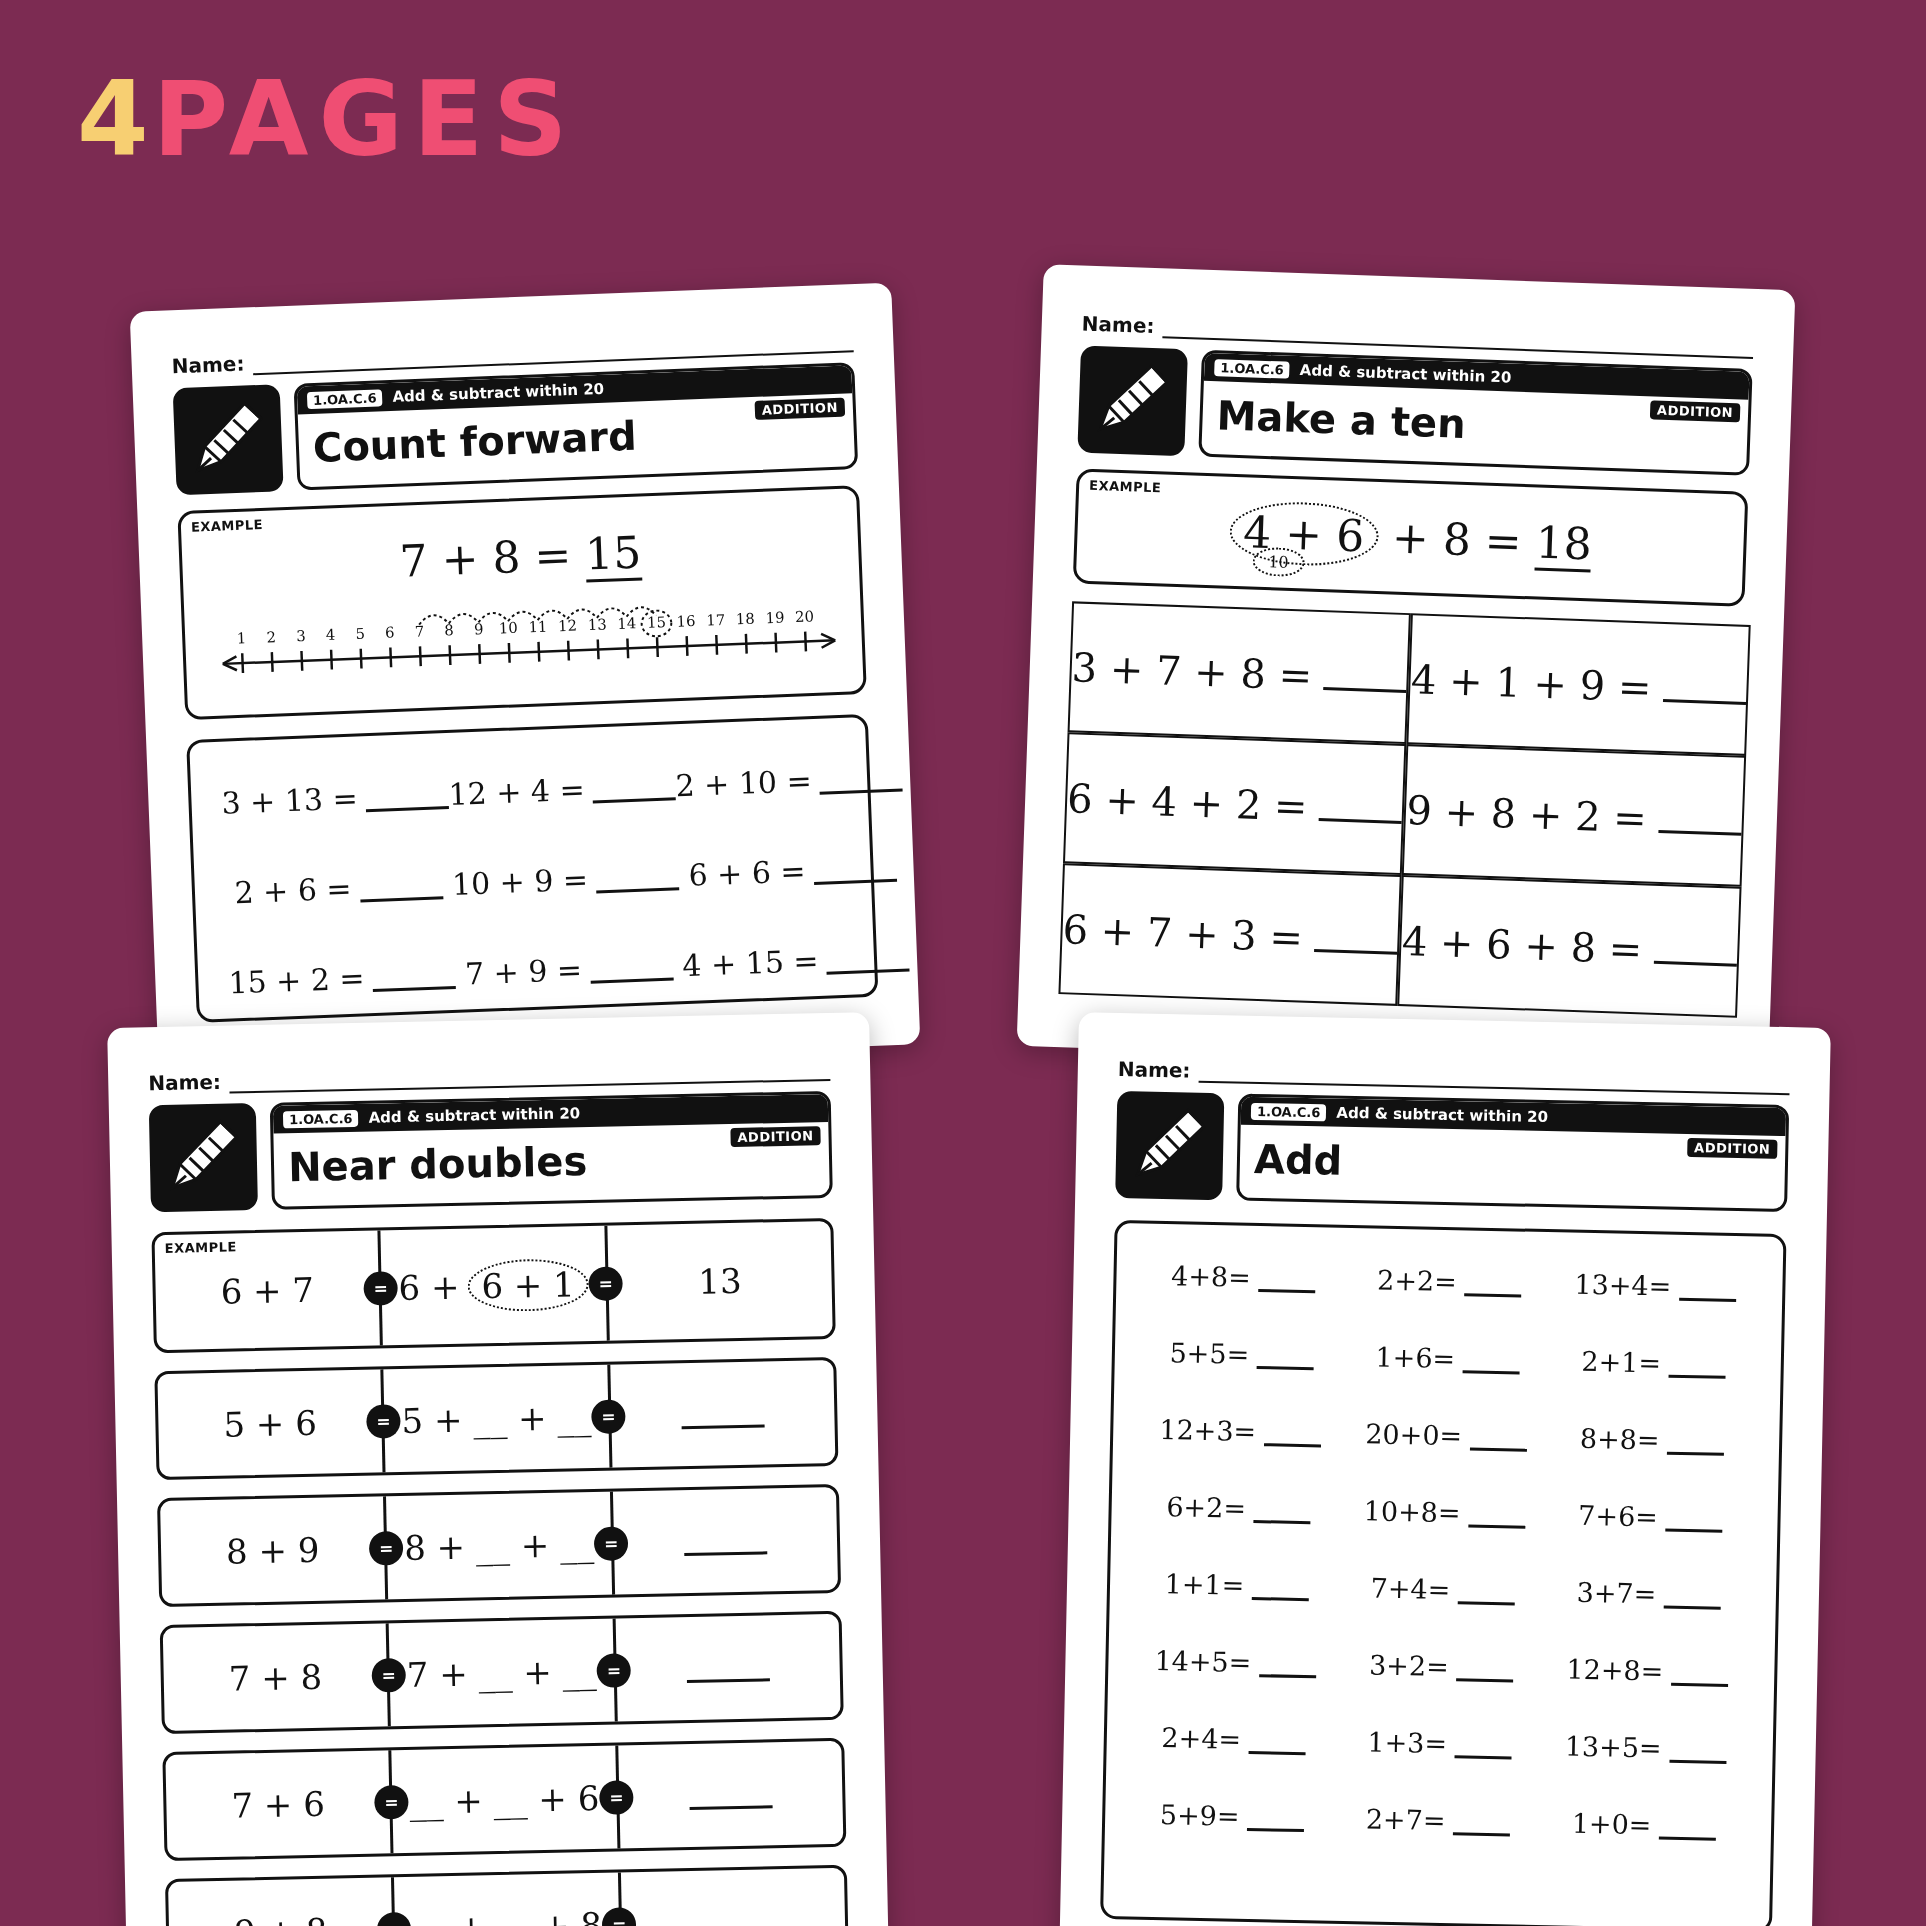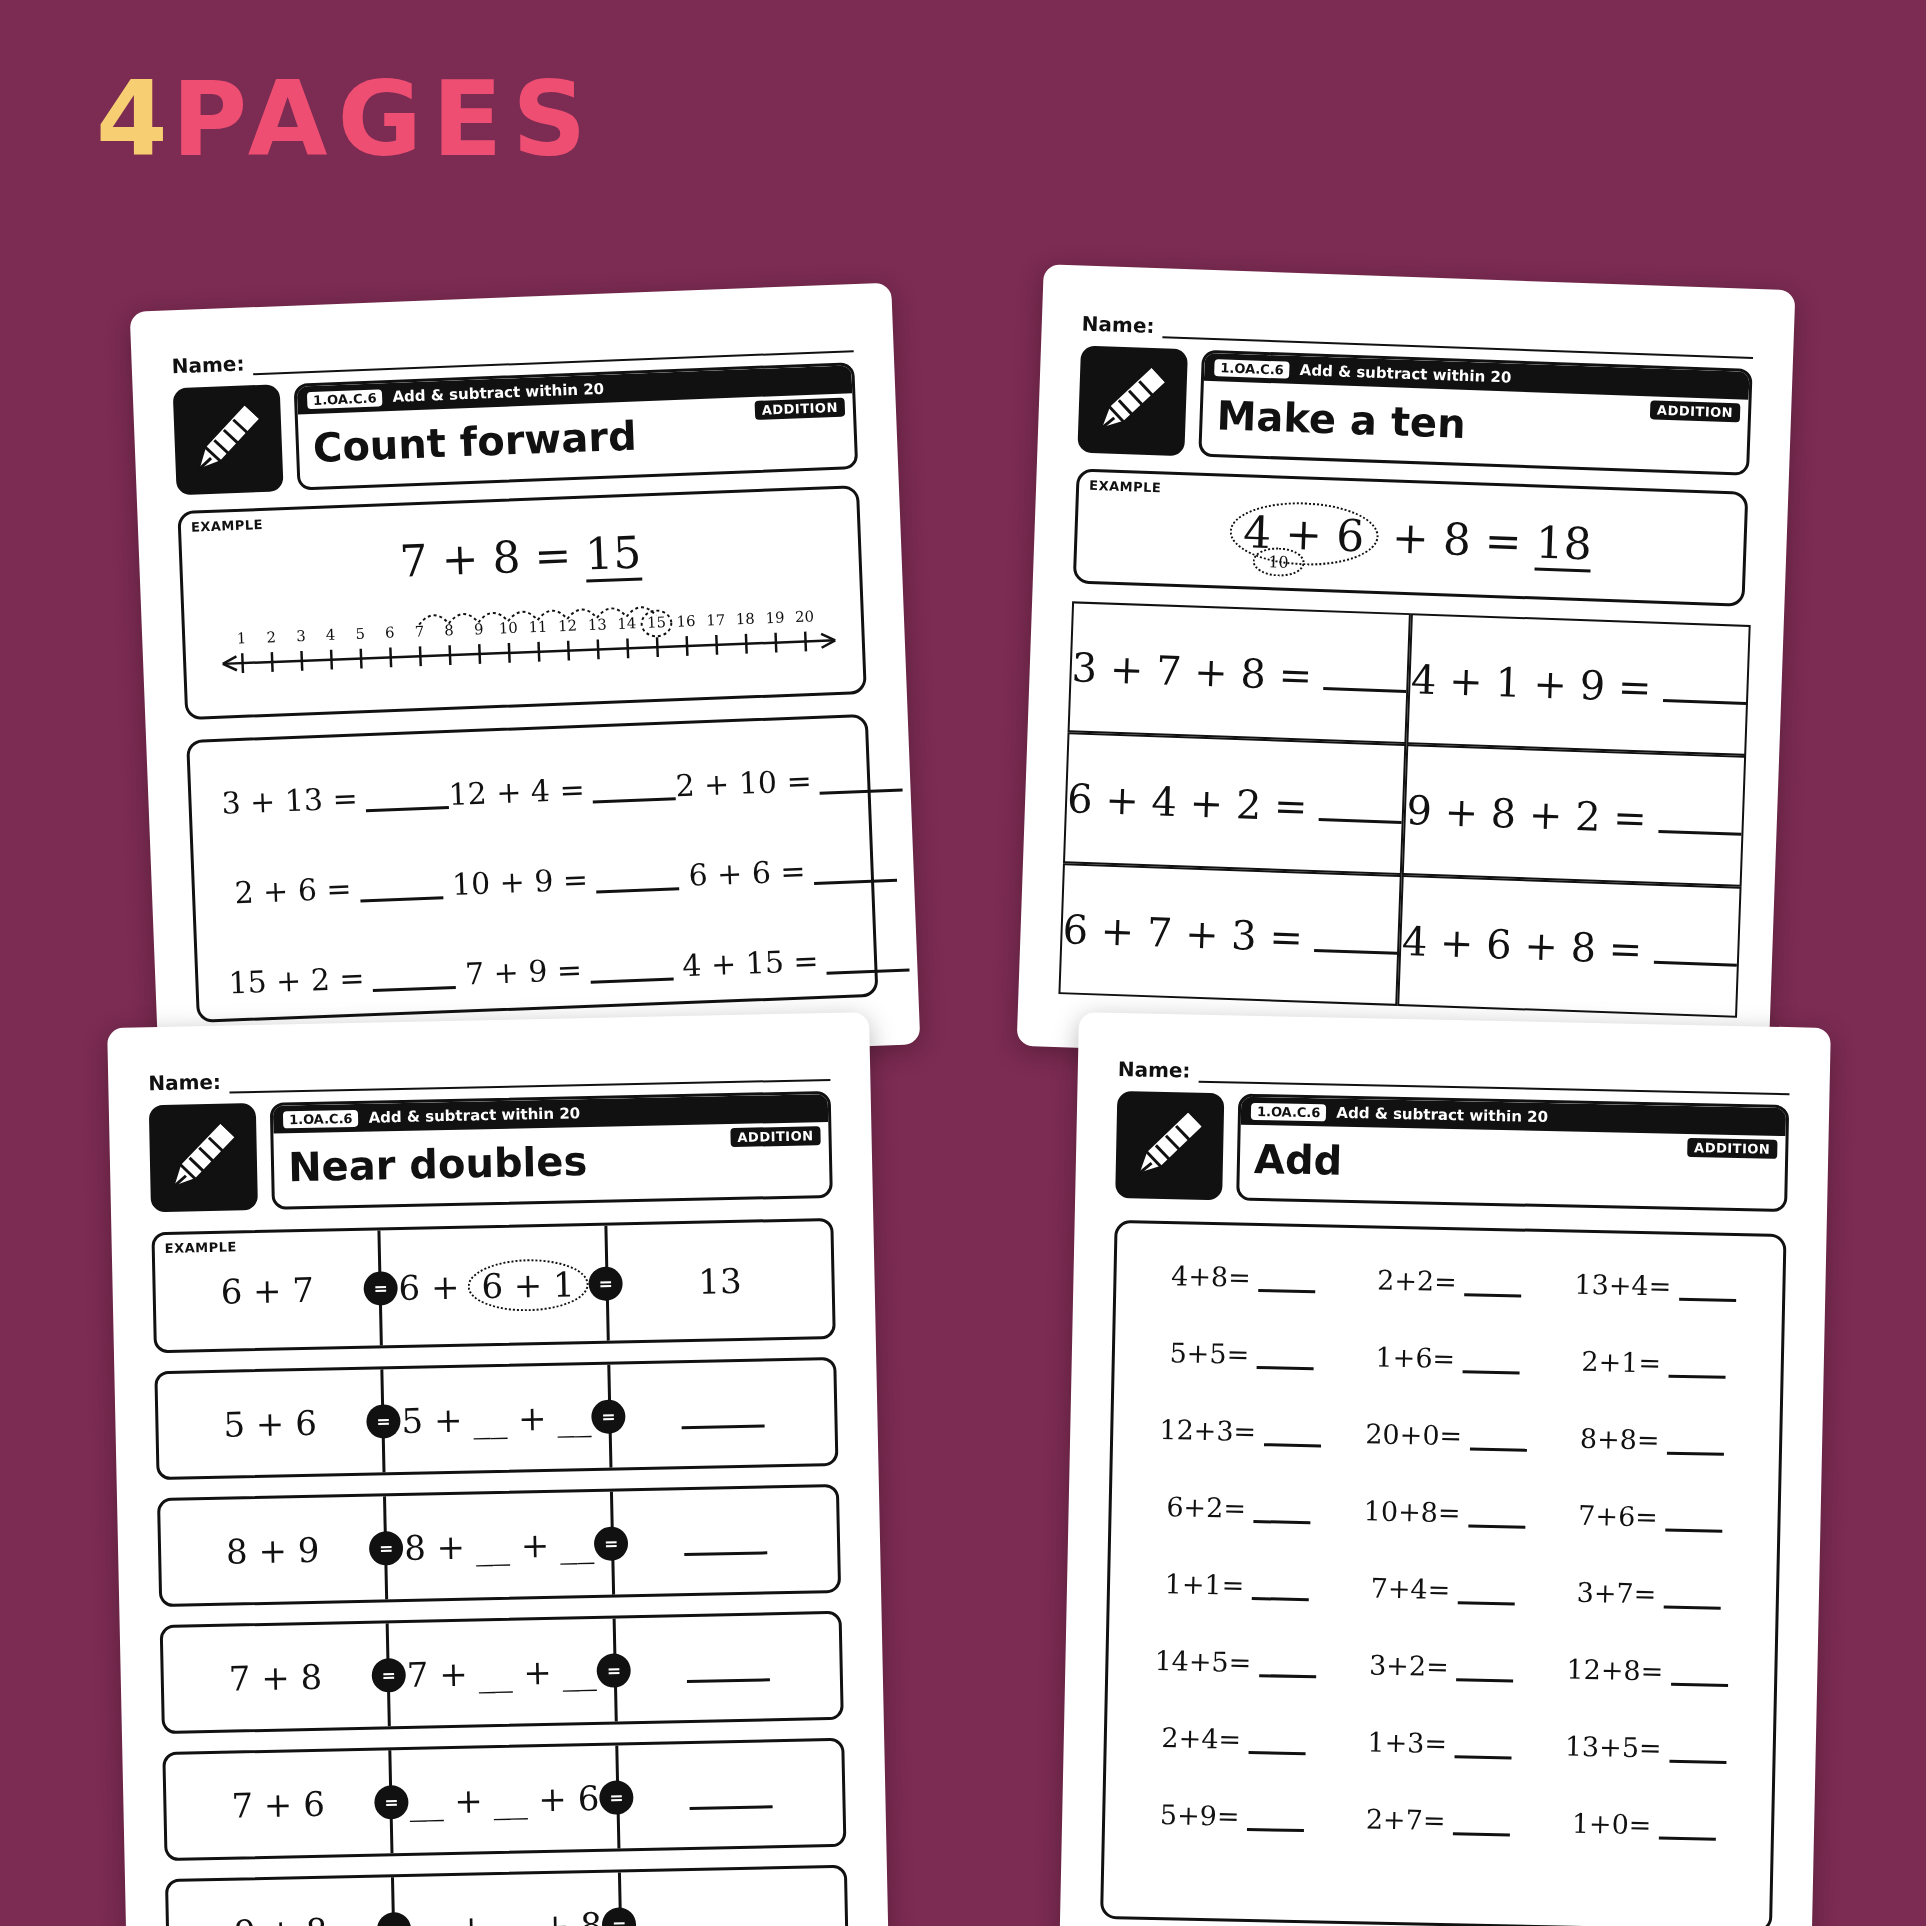--- a/index.html
+++ b/index.html
@@ -10,21 +10,20 @@
     overflow:hidden;
     position:relative;
   }
   .badge{
     position:absolute;left:77px;top:59px;
     font-family:"DejaVu Sans", sans-serif;
     font-weight:bold;
     font-size:103px;
     letter-spacing:4px;
     white-space:nowrap;
-    margin-left:19px;
   }
   .badge .num{color:#f7cf72;}
   .badge .word{color:#ef4e73;letter-spacing:10px;}
 
   .sheet{
     position:absolute;
     background:#ffffff;
     border-radius:16px;
     box-shadow:0 6px 26px rgba(0,0,0,.28);
     overflow:hidden;

